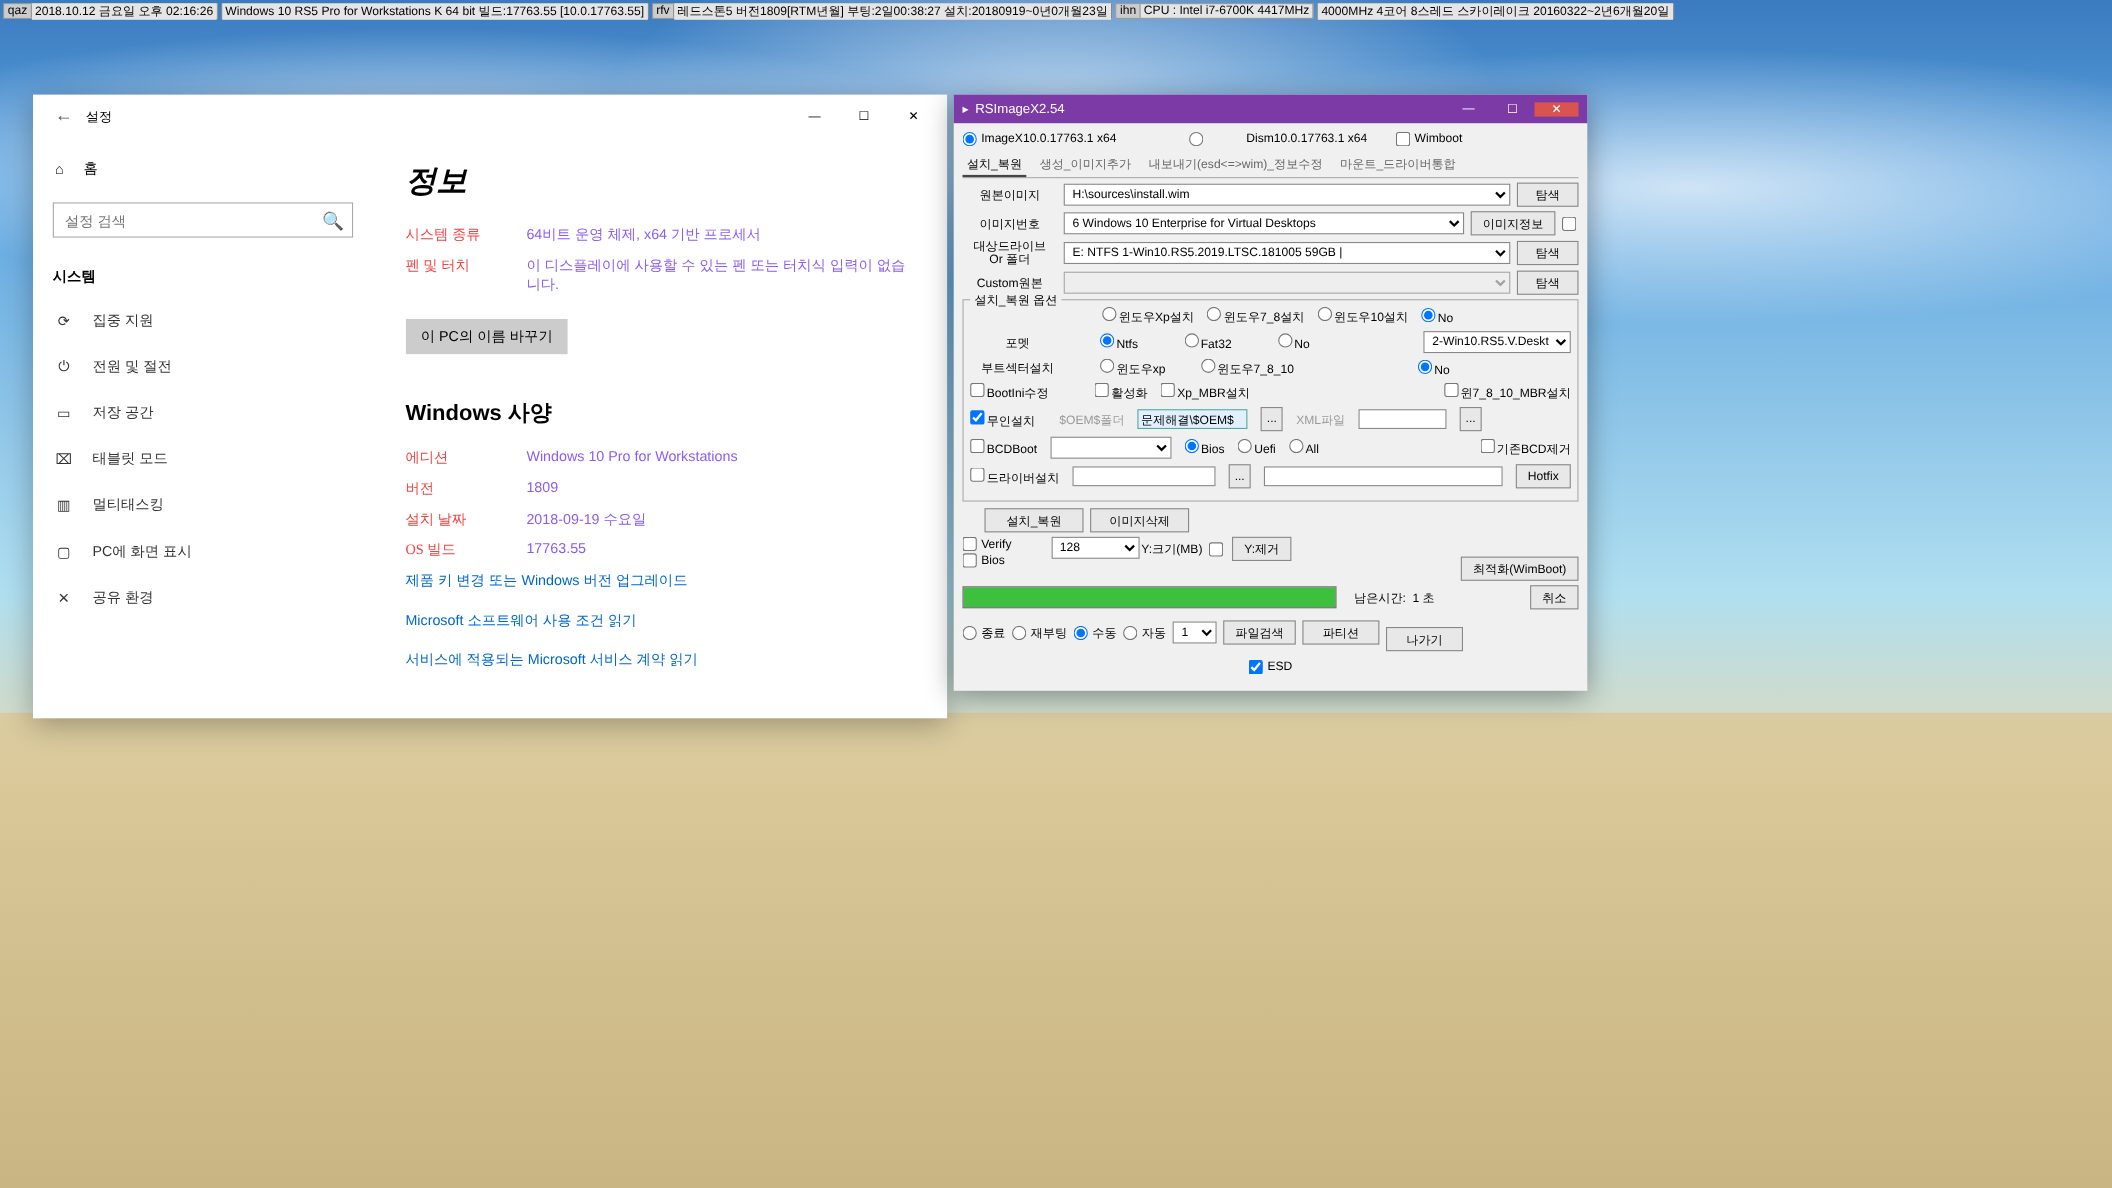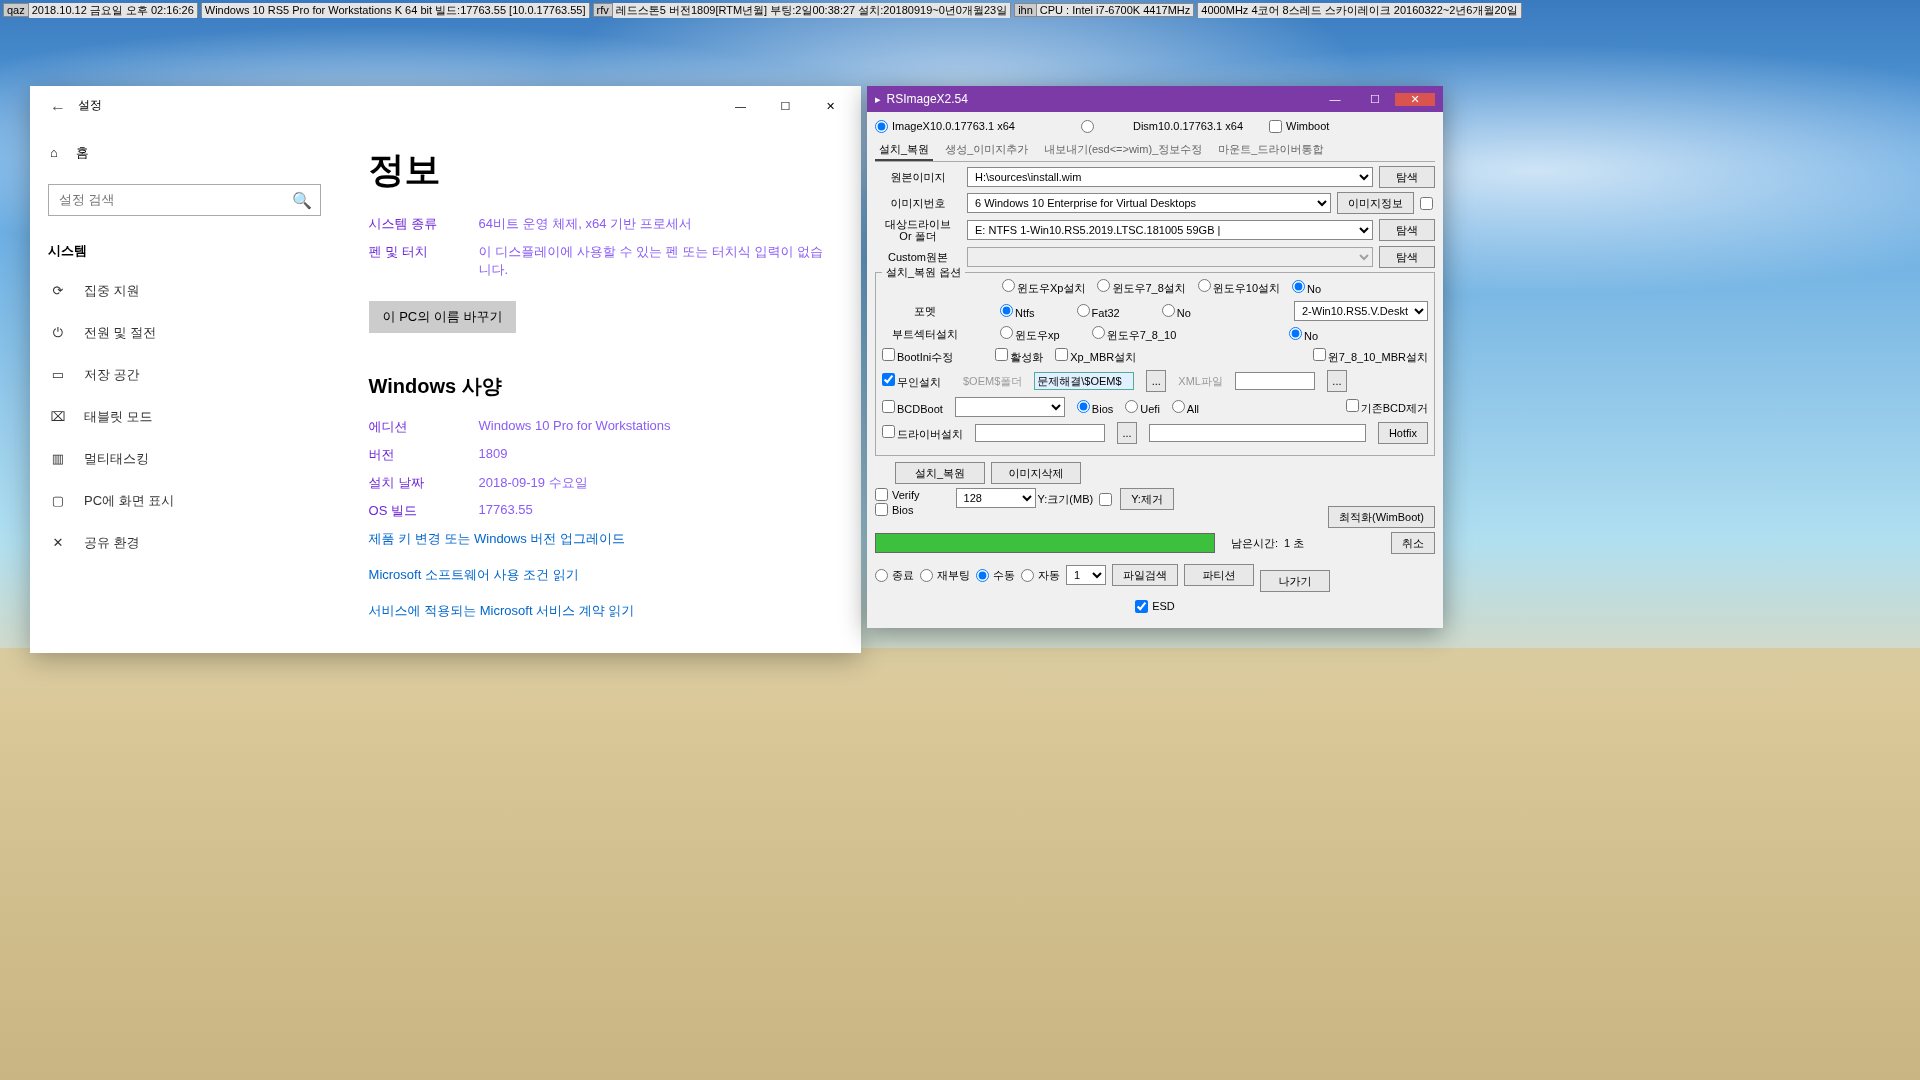--- a/index.html
+++ b/index.html
@@ -24,23 +24,23 @@
 .settings-sidebar { width: 323px; padding: 8px 0; }
 .home-link { display: flex; align-items: center; padding: 10px 20px; gap: 18px; font-size: 13px; cursor: pointer; }
 .search-box { margin: 12px 18px; position: relative; }
 .search-box input { width: 100%; height: 32px; padding: 0 30px 0 10px; border: 1px solid #aaa; font-size: 13px; background: #fff; }
 .search-box .search-icon { position: absolute; right: 8px; top: 7px; color: #555; }
 .section-label { padding: 14px 18px 10px; font-size: 13px; font-weight: bold; }
 .sidebar-item { display: flex; align-items: center; padding: 12px 20px; gap: 18px; font-size: 13px; cursor: pointer; color: #333; }
 .sidebar-item .icon { width: 16px; text-align: center; }
 
 .settings-content { flex-grow: 1; padding: 20px 30px; overflow: auto; }
-.settings-content h1 { font-size: 36px; font-weight: 600; margin-bottom: 20px; }
+.settings-content h1 { font-size: 28px; font-weight: 600; margin-bottom: 20px; font-style: italic; }
 .spec-row { display: flex; margin-bottom: 10px; font-size: 13px; }
-.spec-row .label { width: 110px; color: #6d28d9; }
+.spec-row .label { width: 110px; color: #ef4444; font-family: Liberation Serif, serif; }
 .spec-row .value { color: #8b5cf6; flex: 1; }
 .rename-btn { background: #ccc; border: none; padding: 7px 14px; font-size: 13px; margin-top: 12px; cursor: pointer; }
 .settings-content h2 { font-size: 20px; font-weight: 600; margin: 40px 0 18px; }
 .link-text { color: #0066cc; font-size: 13px; display: block; margin-bottom: 18px; cursor: pointer; }
 
 
 .rsimagex-window { position: absolute; top: 86px; left: 867px; width: 576px; background: #f0f0f0; box-shadow: 0 5px 25px rgba(0,0,0,0.4); }
 .rs-title { height: 26px; background: #7b3aa5; color: #fff; display: flex; align-items: center; padding: 0 8px; font-size: 12px; }
 .rs-title .rs-icon { margin-right: 6px; font-size: 11px; }
 .rs-title .rs-controls { margin-left: auto; display: flex; }

